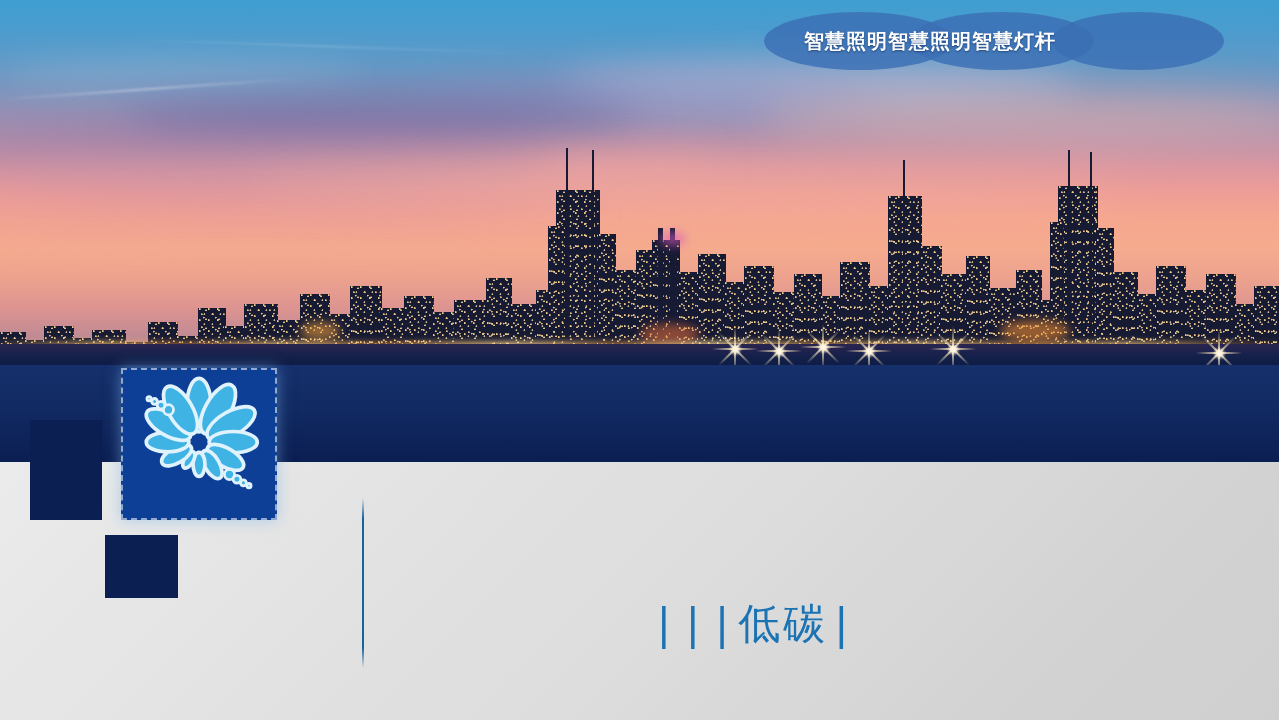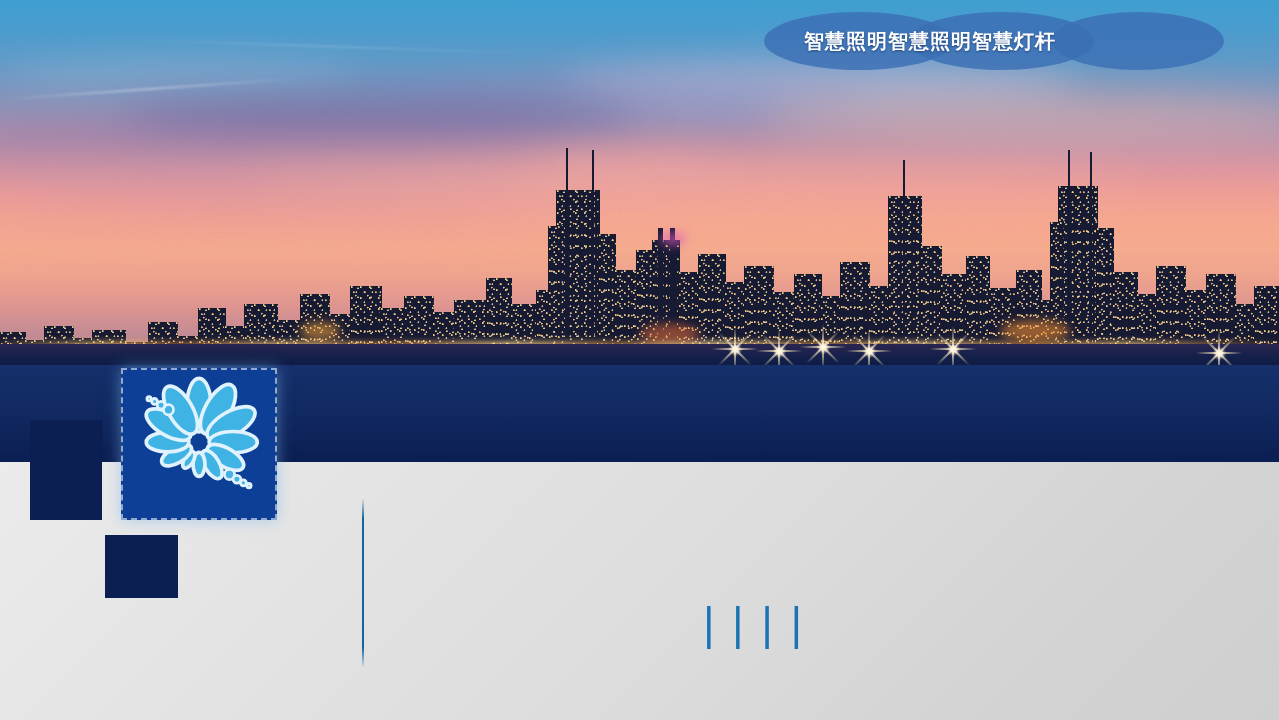--- a/index.html
+++ b/index.html
@@ -354,16 +354,17 @@
         </g>
       </g>
     </svg>
   </div>
 
   <div class="vline"></div>
   <div class="subtitle">
     <span class="sep">|</span>
     <span class="sep">|</span>
     <span class="sep">|</span>
+    <span>低碳</span>
     <span class="sep">|</span>
   </div>
 
 </div>
 
 </body></html>

